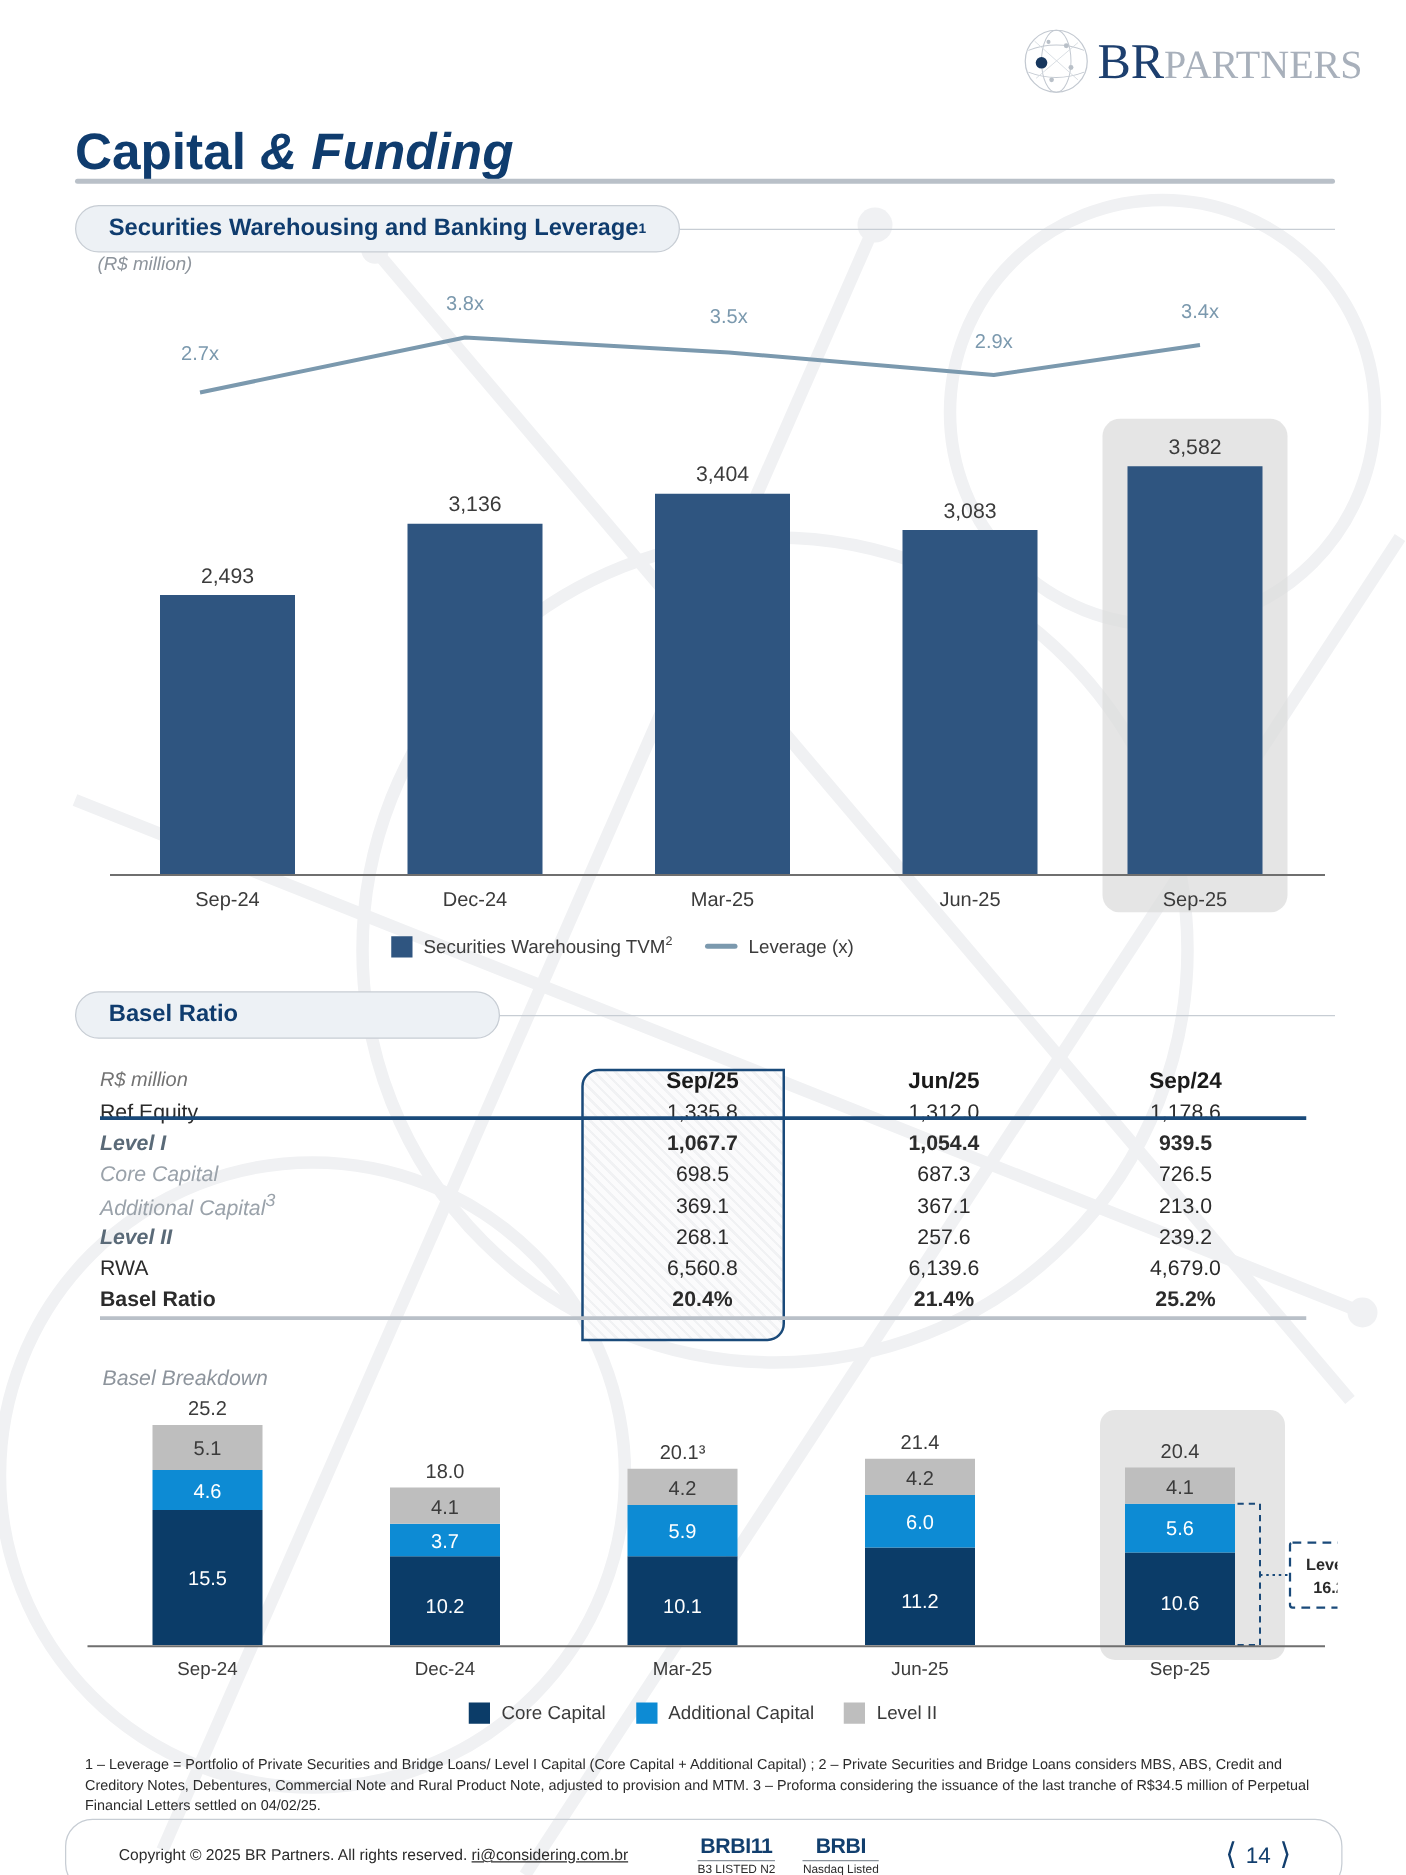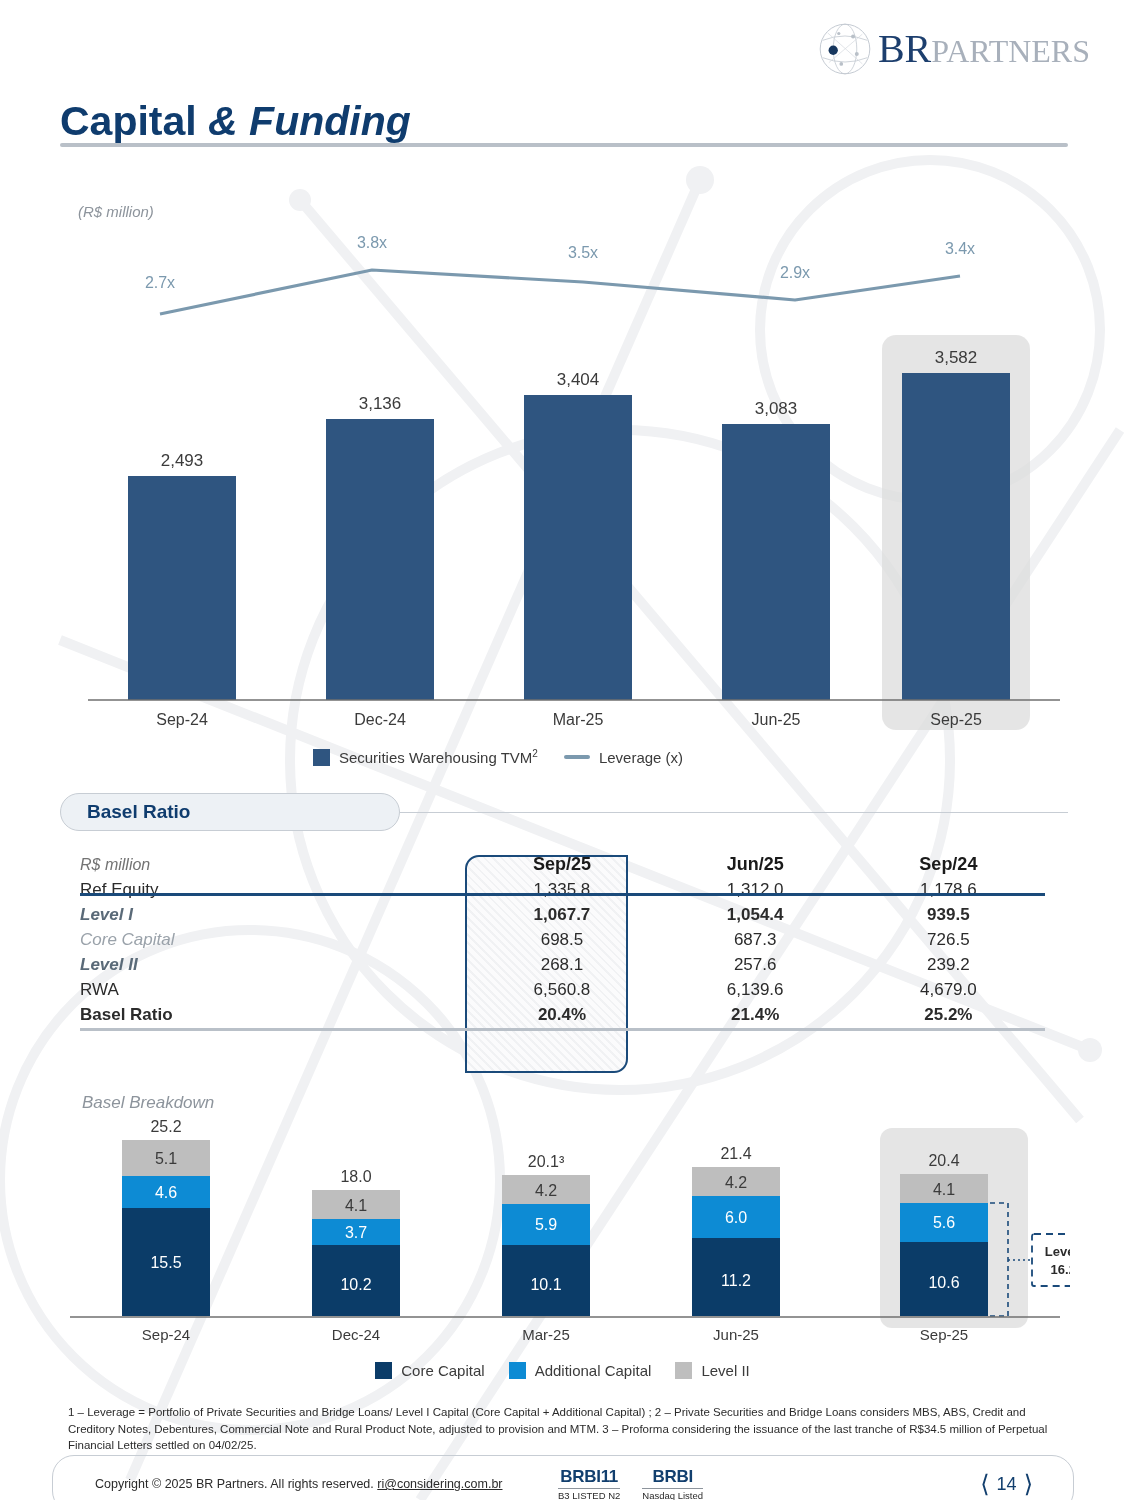--- a/index.html
+++ b/index.html
@@ -175,20 +175,27 @@
     </span>
   </div>
 
   <div class="title-wrap">
     <div class="title">
       <span>Capital </span><span class="ital">&amp; Funding</span>
     </div>
   </div>
   <div class="title-rule"></div>
 
+  <div class="section" style="left:60px; top:164px; width:1008px;">
+    <div class="pill">
+      <span>Securities Warehousing and Banking Leverage</span>
+        <sup>1</sup>
+    </div>
+    <div class="pill-line"></div>
+  </div>
   <div class="unit-label" style="left:78px; top:203px;">(R$ million)</div>
 
   <svg id="chart1" viewBox="0 0 1010 500">
 
     <rect class="hl-band" x="822" y="105" width="148" height="395" rx="14"></rect>
 
     <polyline class="lev-line" points="100,84 312,40 523,52 735,70 900,46"></polyline>
     <text class="lev-label" x="100" y="58">2.7x</text>
     <text class="lev-label" x="312" y="18">3.8x</text>
     <text class="lev-label" x="523" y="28">3.5x</text>
@@ -266,20 +273,26 @@
           <td class="val bold">1,054.4</td>
           <td class="val bold">939.5</td>
         </tr>
         <tr>
           <td class="row-label sub">Core Capital</td>
           <td class="val">698.5</td>
           <td class="val">687.3</td>
           <td class="val">726.5</td>
         </tr>
         <tr>
+          <td class="row-label sub"><span>Additional Capital</span><sup>3</sup></td>
+          <td class="val">369.1</td>
+          <td class="val">367.1</td>
+          <td class="val">213.0</td>
+        </tr>
+        <tr>
           <td class="row-label lvl">Level II</td>
           <td class="val">268.1</td>
           <td class="val">257.6</td>
           <td class="val">239.2</td>
         </tr>
         <tr>
           <td class="row-label">RWA</td>
           <td class="val">6,560.8</td>
           <td class="val">6,139.6</td>
           <td class="val">4,679.0</td>

